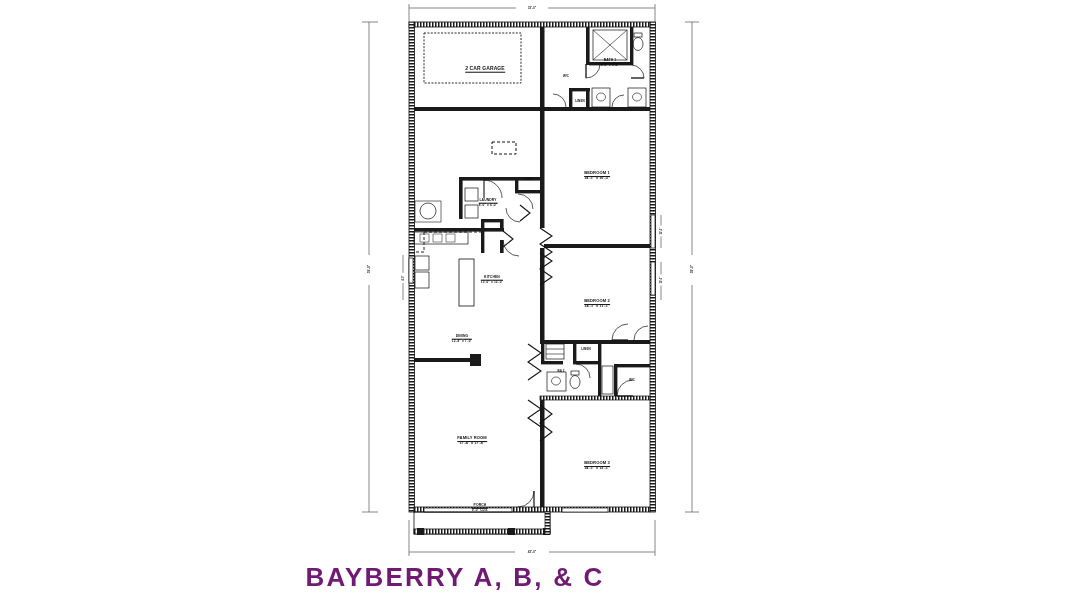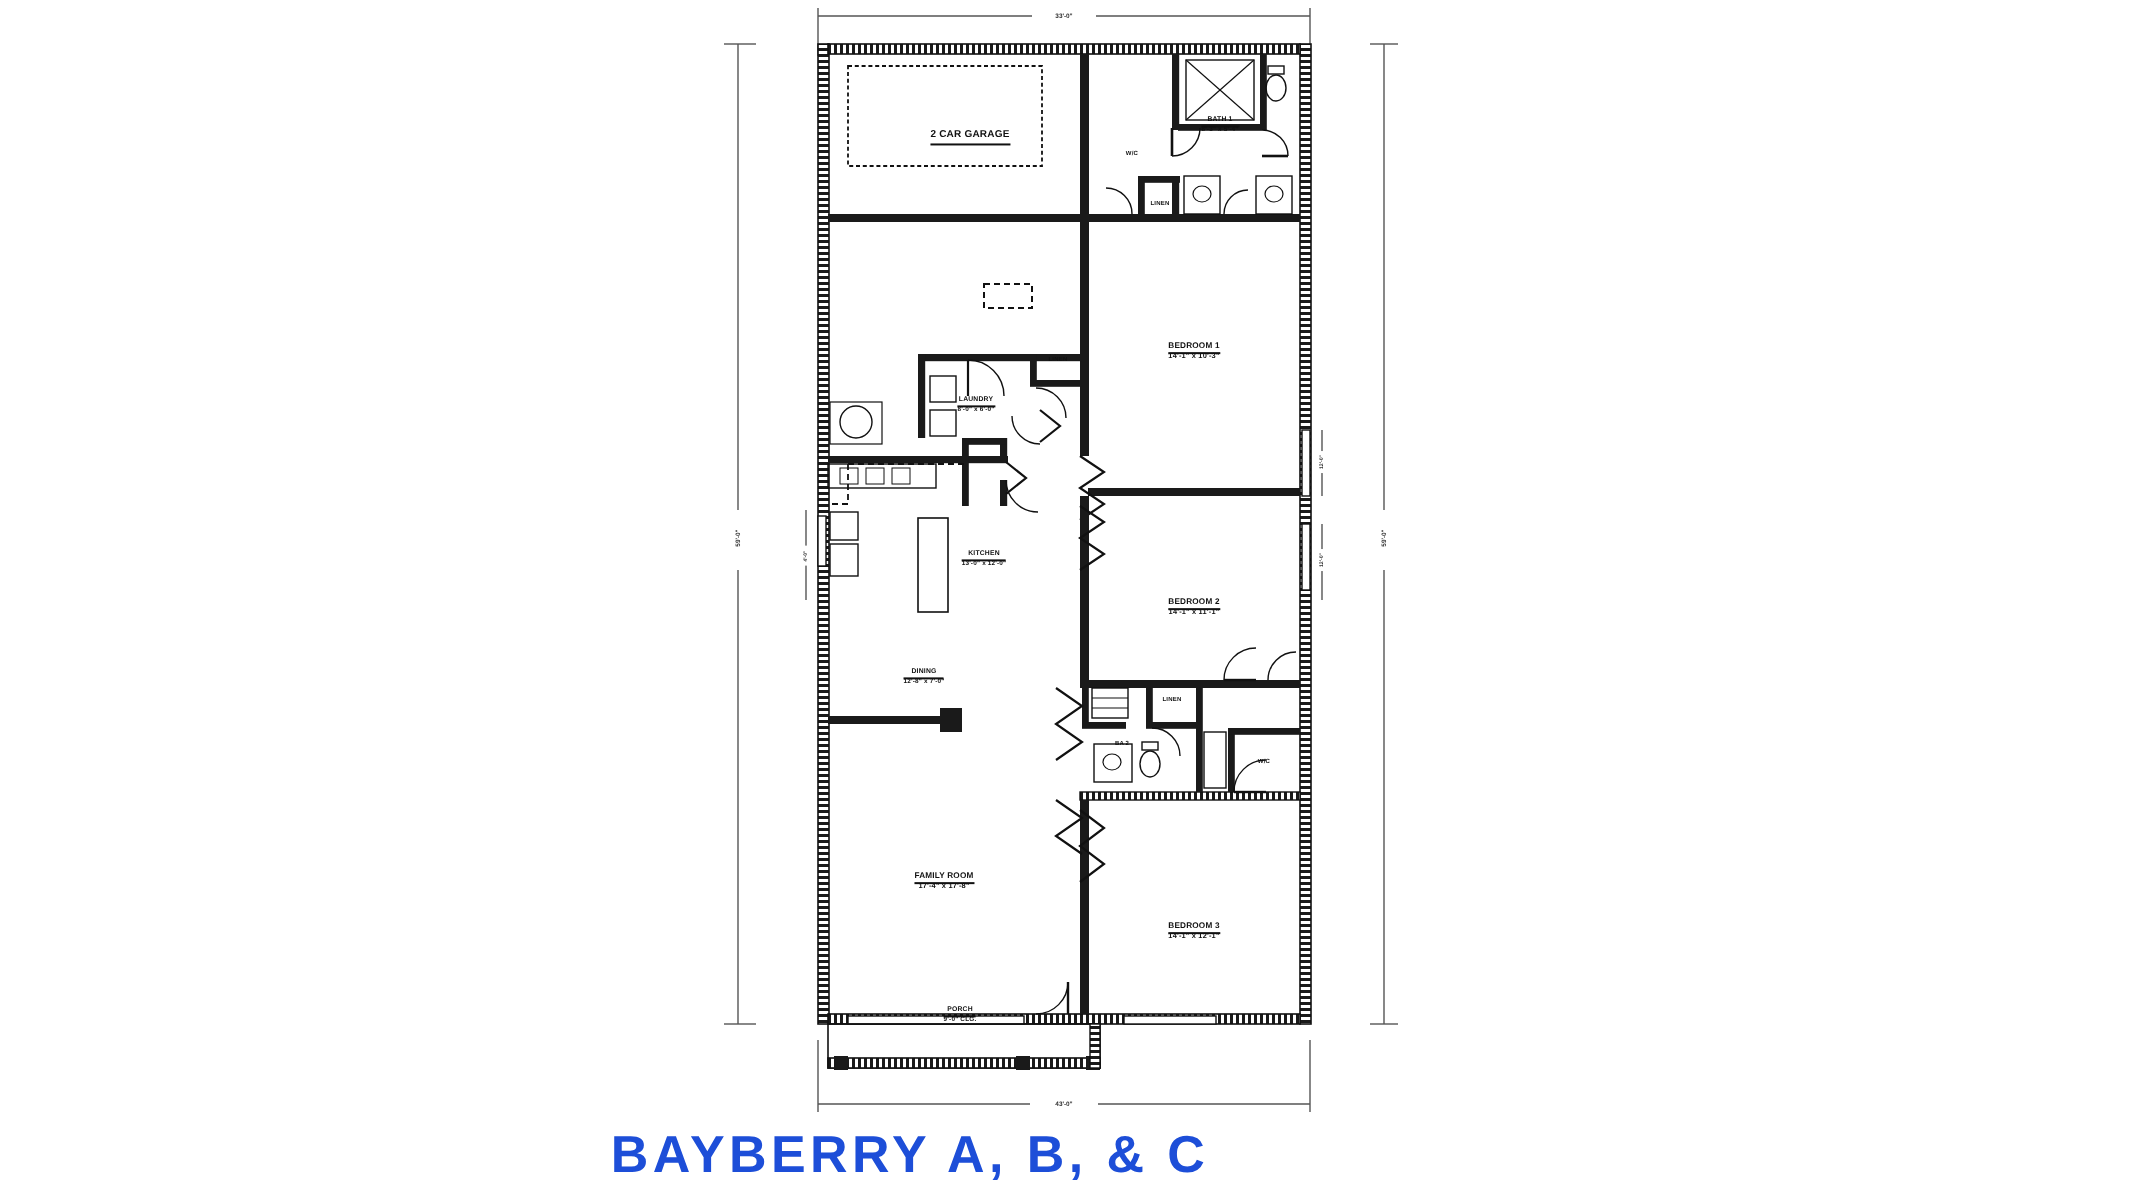--- a/index.html
+++ b/index.html
@@ -81,21 +81,21 @@
   #plan-title {
     position: absolute;
     left: 0;
     top: 562px;
     width: 910px;
     text-align: center;
     font-family: "Liberation Sans", sans-serif;
     font-size: 26px;
     font-weight: 700;
     letter-spacing: 2.2px;
-    color: #1d4ed8;
+    color: #701a75;
   }
 </style>
 </head>
 <body>
 
 <div id="plan-root">
 
   <svg class="plan" viewBox="0 0 1067 600">
     <defs>
 

